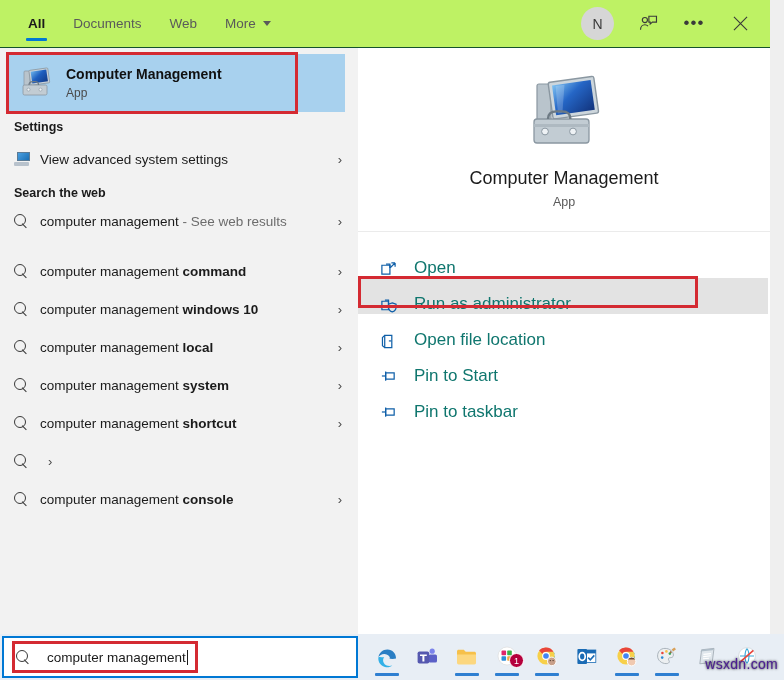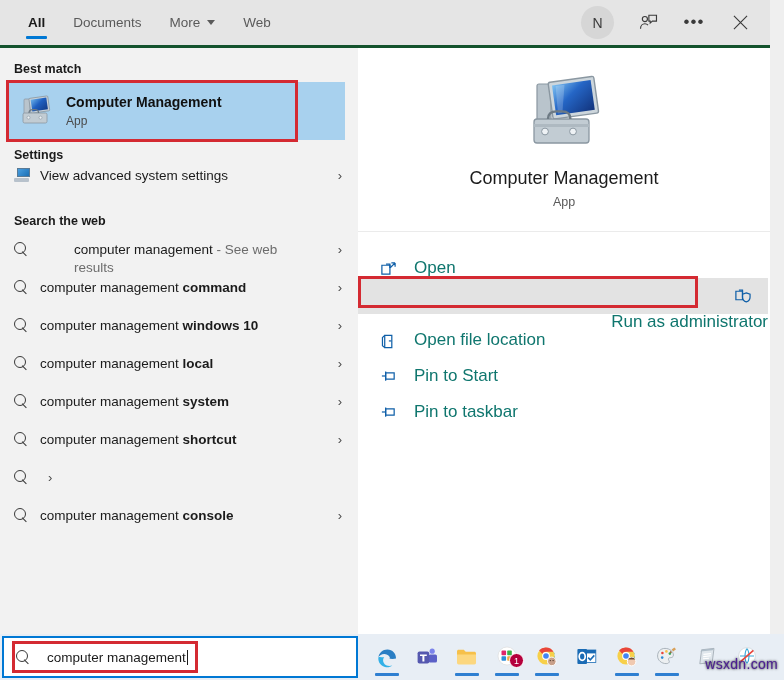--- a/index.html
+++ b/index.html
@@ -16,22 +16,22 @@
     position: absolute; left: 0; top: 0;
     width: 770px; height: 634px;
     background: #ffffff;
     display: flex; flex-direction: column;
   }
 
   
   .header {
     height: 48px; flex: 0 0 48px;
     display: flex; align-items: stretch;
-    background: #e5e5e5;
-    border-bottom: 3px solid #14532d;
+    background: #bef264;
+    border-bottom: 1px solid #14532d;
     position: relative;
   }
   .tabs { display: flex; align-items: stretch; padding-left: 14px; }
   .tab {
     position: relative;
     display: flex; align-items: center;
     padding: 0 14px;
     font-size: 13.5px; color: #5a5a5a;
     cursor: default; white-space: nowrap;
   }
@@ -97,28 +97,28 @@
   .bm-sub { font-size: 12px; color: #4a4a4a; margin-top: 2px; }
 
   
   .redbox {
     position: absolute; border: 3px solid #d42a32;
     pointer-events: none;
   }
 
   
   .row {
-    height: 38px; display: flex; align-items: flex-start;
+    height: 38px; display: flex; align-items: center;
     padding-left: 14px; padding-right: 16px;
     font-size: 13.5px; color: #1b1b1b;
   }
   .row .ricon { width: 26px; flex: 0 0 26px; display:flex; align-items:center; }
   .row .rlabel { flex: 1; white-space: nowrap; overflow: hidden; }
   .row .chev { color: #4a4a4a; font-size: 13px; margin-left: 8px; }
-  .row.tall { height: 46px; align-items: flex-start; padding-top: 7px; gap: 34px; }
+  .row.tall { height: 46px; align-items: flex-start; padding-top: 7px; }
   .row.tall .ricon { padding-top: 1px; }
   .row.tall .rlabel { white-space: normal; line-height: 1.35; }
   .row.tall .chev { padding-top: 1px; }
   .sub-grey { color: #6c6c6c; }
   .bold { font-weight: bold; }
 
   
   .mini-monitor { position: relative; width: 16px; height: 14px; }
   .mini-monitor .scr {
     position: absolute; left: 3px; top: 0; width: 13px; height: 9px;
@@ -151,21 +151,21 @@
   }
   .big-icon { width: 86px; height: 78px; position: relative; margin-bottom: 16px; }
   .pv-title { font-size: 18px; color: #1b1b1b; }
   .pv-sub { font-size: 12.5px; color: #5a5a5a; margin-top: 6px; }
 
   .actions { padding-top: 10px; position: relative; }
   .action {
     height: 36px; display: flex; align-items: flex-end;
     padding-left: 22px; font-size: 17px; color: #0f766e;
   }
-  .action.hover { background: #e3e3e3; width: 410px; flex-direction: column; }
+  .action.hover { background: #e3e3e3; width: 410px; }
   .action .aicon {
     width: 34px; flex: 0 0 34px;
     display: flex; align-items: center; color: #0f5fa8;
   }
 
   
   .taskbar {
     position: absolute; left: 0; bottom: 0;
     width: 784px; height: 46px;
     background: #e8eef5;
@@ -215,25 +215,25 @@
 
     <div class="header">
       <div class="tabs">
         <div class="tab active">
           <span>All</span>
         </div>
         <div class="tab">
           <span>Documents</span>
         </div>
         <div class="tab">
+          <span>Web</span>
+        </div>
+        <div class="tab">
           <span>More</span>
           <span class="caret"></span>
-        </div>
-        <div class="tab">
-          <span>Web</span>
         </div>
       </div>
 
       <div class="header-right">
         <div class="avatar">
           <span>N</span>
         </div>
         <div class="hicon">
           <svg width="19" height="19" viewBox="0 0 20 20">
             <circle cx="6.2" cy="6.4" r="2.7" fill="none" stroke="#3a3a3a" stroke-width="1.2"></circle>
@@ -249,21 +249,20 @@
             <path d="M1 1 L15 15 M15 1 L1 15" stroke="#3a3a3a" stroke-width="1.2" fill="none"></path>
           </svg>
         </div>
       </div>
     </div>
 
     <div class="body">
 
       <div class="left">
 
-        <div class="section-title">Best match</div>
 
         <div class="bestmatch-wrap">
           <div class="bestmatch">
             <div class="bm-icon">
               <svg width="34" height="34" viewBox="0 0 34 34">
                 <rect x="6" y="5" width="6" height="16" rx="1" fill="#b9c4cc" stroke="#8a97a1" stroke-width=".7"></rect>
                 <g transform="rotate(-8 22 12)">
                   <rect x="12" y="3" width="19" height="15" rx="1" fill="#c9d2d9" stroke="#8a97a1" stroke-width=".8"></rect>
                   <rect x="13.6" y="4.4" width="15.8" height="12" fill="url(#scr1)"></rect>
                 </g>

